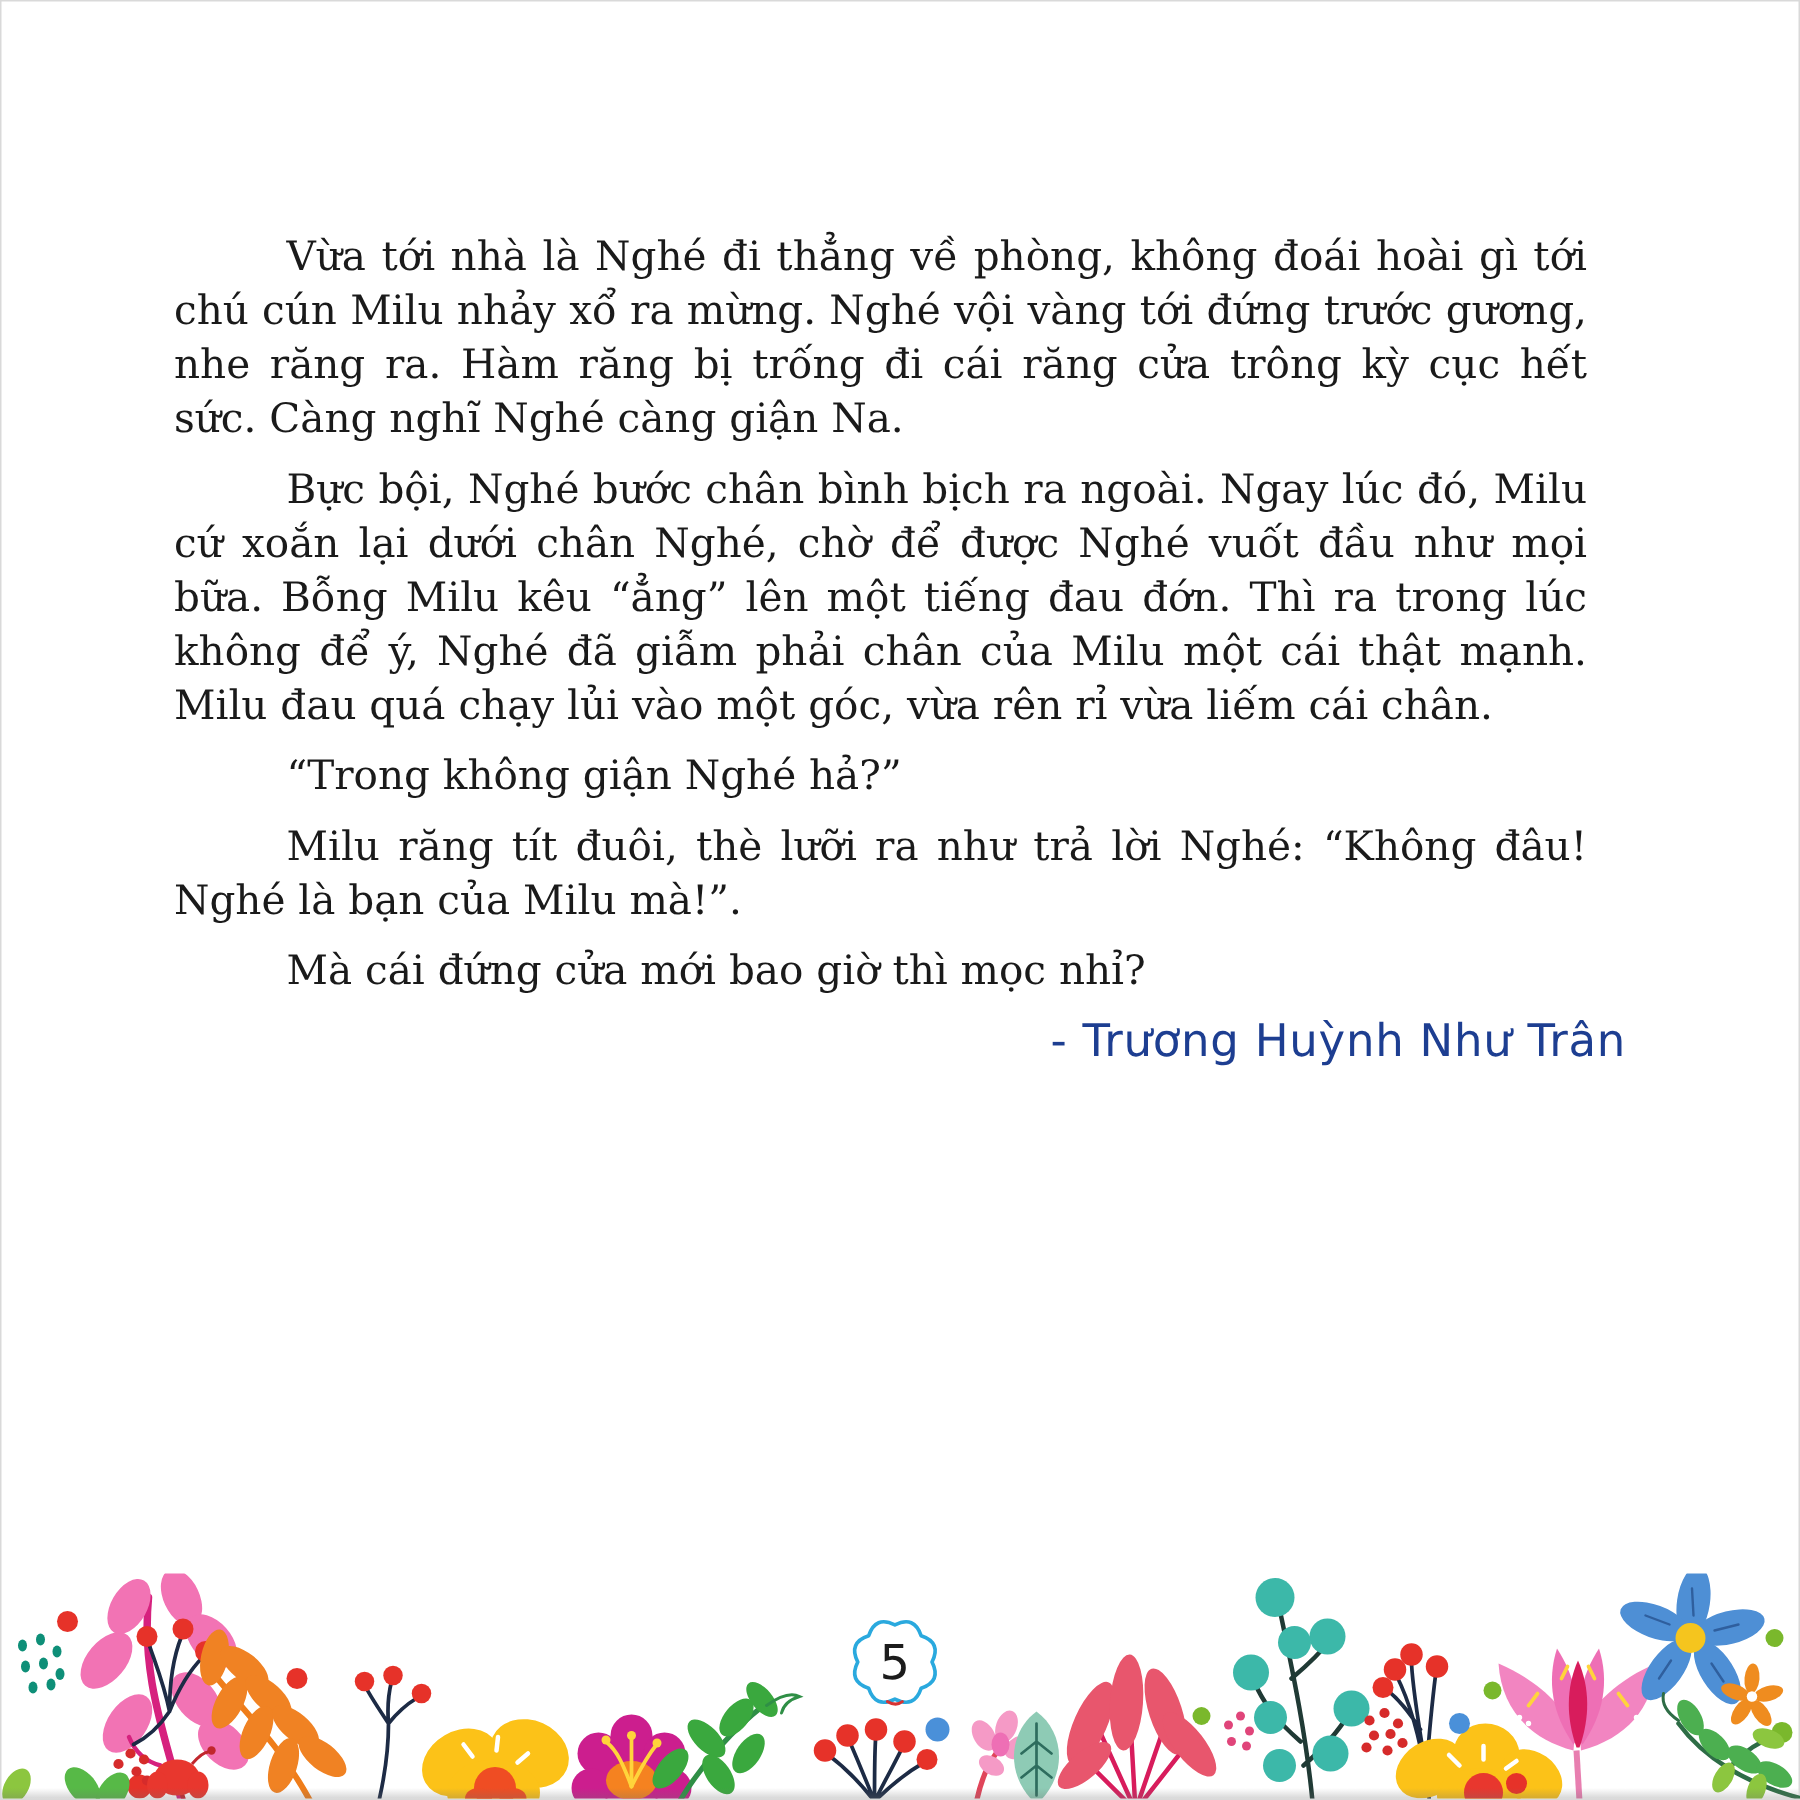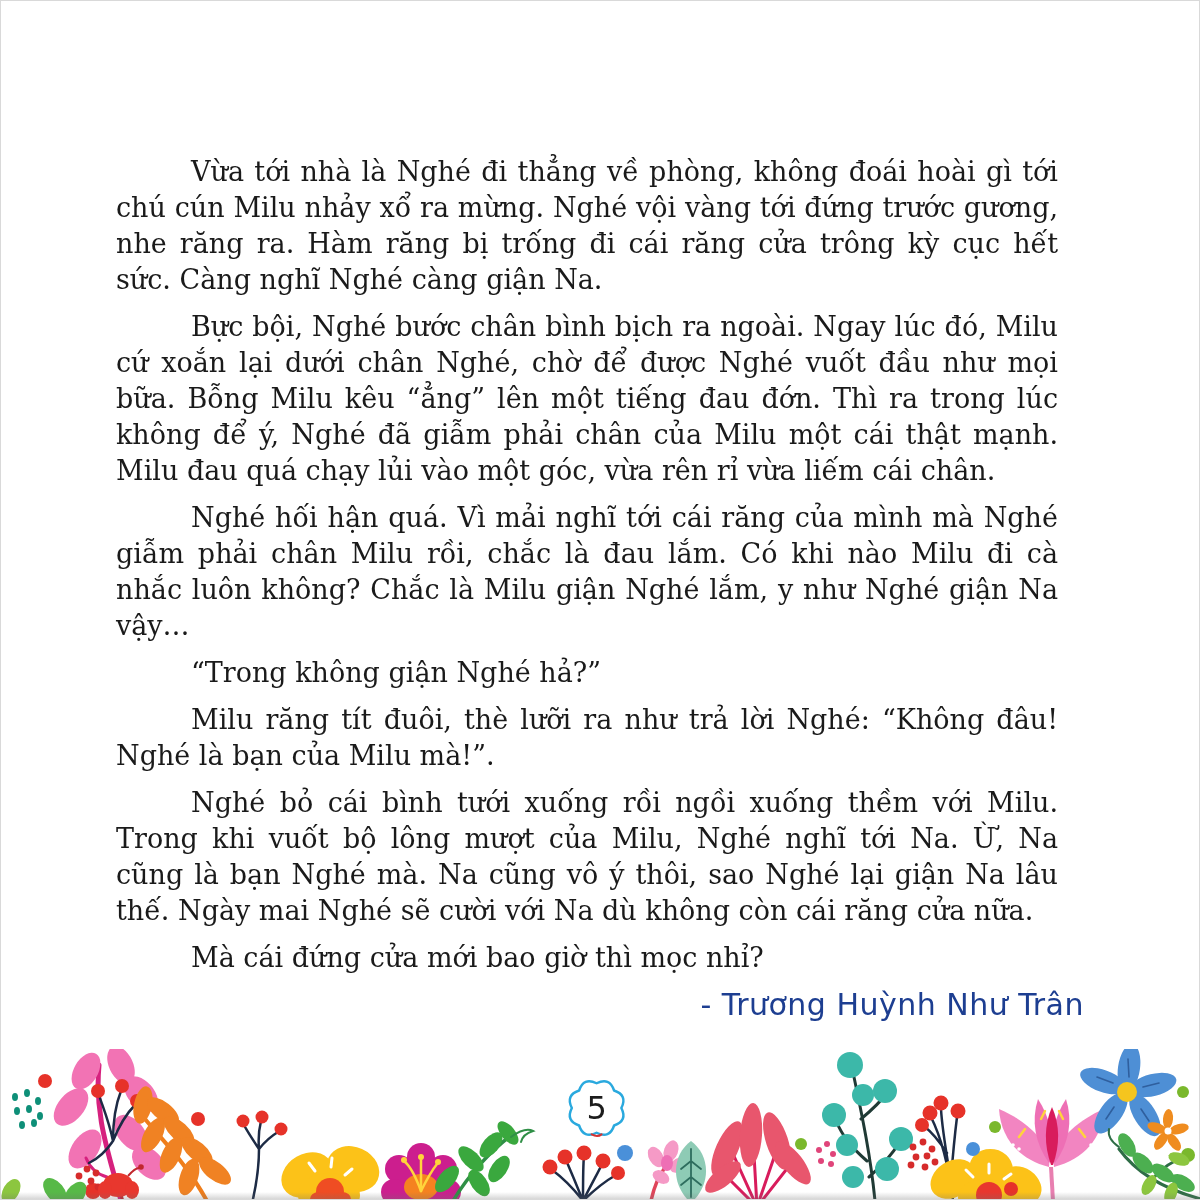--- a/index.html
+++ b/index.html
@@ -41,24 +41,22 @@
   }
 </style>
 </head>
 <body>
 
 <div class="page">
 
   <div class="text-block">
     <p>Vừa tới nhà là Nghé đi thẳng về phòng, không đoái hoài gì tới chú cún Milu nhảy xổ ra mừng. Nghé vội vàng tới đứng trước gương, nhe răng ra. Hàm răng bị trống đi cái răng cửa trông kỳ cục hết sức. Càng nghĩ Nghé càng giận Na.</p>
     <p>Bực bội, Nghé bước chân bình bịch ra ngoài. Ngay lúc đó, Milu cứ xoắn lại dưới chân Nghé, chờ để được Nghé vuốt đầu như mọi bữa. Bỗng Milu kêu “ẳng” lên một tiếng đau đớn. Thì ra trong lúc không để ý, Nghé đã giẫm phải chân của Milu một cái thật mạnh. Milu đau quá chạy lủi vào một góc, vừa rên rỉ vừa liếm cái chân.</p>
-    <p>Nghé hối hận quá. Vì mải nghĩ tới cái răng của mình mà Nghé giẫm phải chân Milu rồi, chắc là đau lắm. Có khi nào Milu đi cà nhắc luôn không? Chắc là Milu giận Nghé lắm, y như Nghé giận Na vậy…</p>
     <p>“Trong không giận Nghé hả?”</p>
     <p>Milu răng tít đuôi, thè lưỡi ra như trả lời Nghé: “Không đâu! Nghé là bạn của Milu mà!”.</p>
-    <p>Nghé bỏ cái bình tưới xuống rồi ngồi xuống thềm với Milu. Trong khi vuốt bộ lông mượt của Milu, Nghé nghĩ tới Na. Ừ, Na cũng là bạn Nghé mà. Na cũng vô ý thôi, sao Nghé lại giận Na lâu thế. Ngày mai Nghé sẽ cười với Na dù không còn cái răng cửa nữa.</p>
     <p>Mà cái đứng cửa mới bao giờ thì mọc nhỉ?</p>
     <p class="author">- Trương Huỳnh Như Trân</p>
   </div>
 
   <div class="page-badge">
     <svg width="68" height="66" viewBox="0 0 80 80">
       <path d="M70,40 Q77.9,24.3 61.2,18.8 Q55.7,2.1 40,10 Q24.3,2.1 18.8,18.8 Q2.1,24.3 10,40 Q2.1,55.7 18.8,61.2 Q24.3,77.9 40,70 Q55.7,77.9 61.2,61.2 Q77.9,55.7 70,40 Z" fill="#ffffff" stroke="var(--badge-outline)" stroke-width="3" stroke-linejoin="round"></path>
       <path d="M34,72 q7,4 12,0" fill="none" stroke="#d63333" stroke-width="2.5" stroke-linecap="round"></path>
     </svg>
     <span class="num">5</span>

